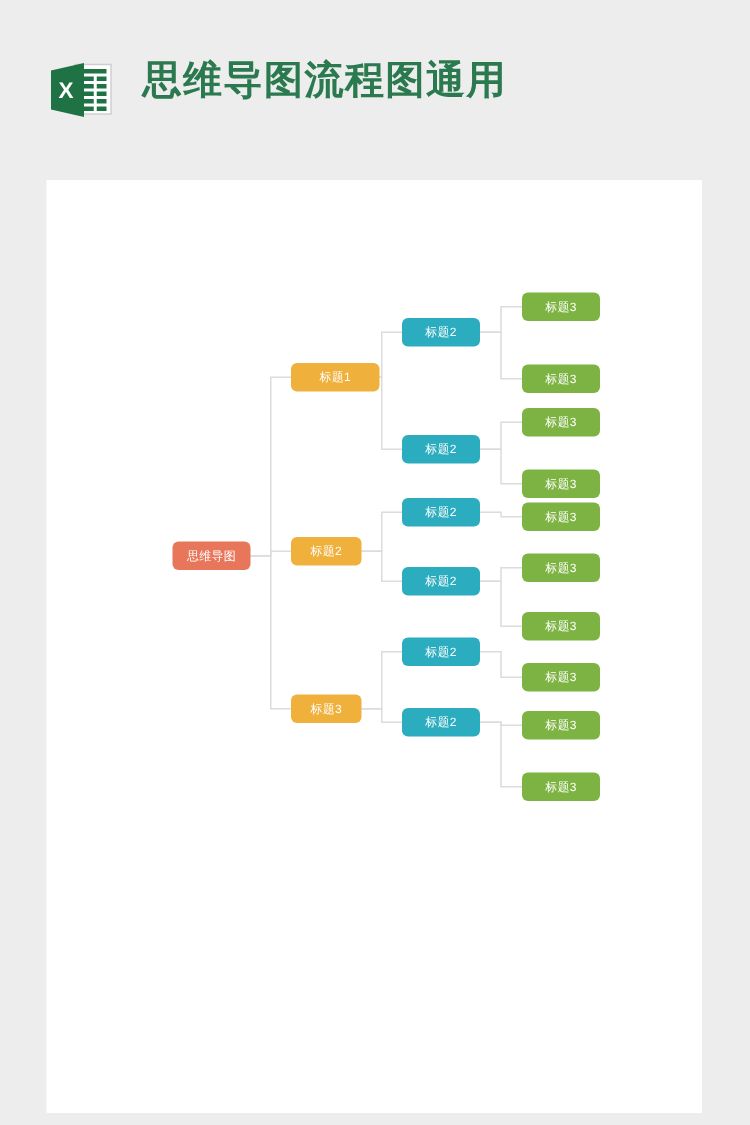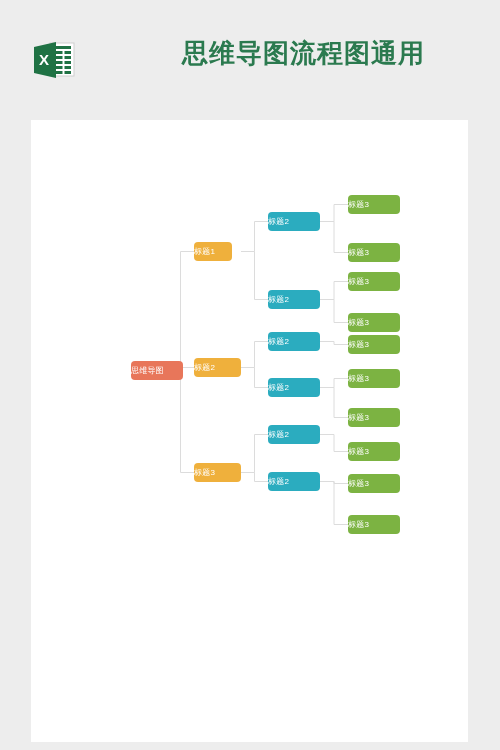--- a/index.html
+++ b/index.html
@@ -25,21 +25,21 @@
     position: absolute;
     left: 31px; top: 40px;
     width: 46px; height: 40px;
   }
   #excel-icon svg { display: block; }
 
   #title-block {
     position: absolute;
     left: 95px; top: 36px;
     width: 330px;
-    text-align: right;
+    text-align: left;
   }
   #main-title {
     font-size: 26px;
     font-weight: bold;
     color: #2b7a4f;
     letter-spacing: 1px;
     line-height: 34px;
     white-space: nowrap;
   }
   #sub-title {
@@ -73,20 +73,21 @@
 
   .node {
     position: absolute;
     box-sizing: border-box;
     border-radius: 4px;
     color: #ffffff;
     font-size: 8px;
     line-height: 1;
     display: flex;
     align-items: center;
+    justify-content: center;
     letter-spacing: 0.2px;
     white-space: nowrap;
   }
   .node.root  { background: #e8765a; }
   .node.lvl1  { background: #efb03c; }
   .node.lvl2  { background: #2bacbf; }
   .node.lvl3  { background: #7cb342; }
 </style>
 </head>
 <body>
@@ -139,24 +140,24 @@
         <polyline points="289,179.5 303,179.5 303,161.5 317,161.5" fill="none" stroke="#dcdcdc" stroke-width="1"></polyline>
         <polyline points="289,179.5 303,179.5 303,202.5 317,202.5" fill="none" stroke="#dcdcdc" stroke-width="1"></polyline>
         <polyline points="289,221.5 303,221.5 303,224.5 317,224.5" fill="none" stroke="#dcdcdc" stroke-width="1"></polyline>
         <polyline points="289,267.5 303,267.5 303,258.5 317,258.5" fill="none" stroke="#dcdcdc" stroke-width="1"></polyline>
         <polyline points="289,267.5 303,267.5 303,297.5 317,297.5" fill="none" stroke="#dcdcdc" stroke-width="1"></polyline>
         <polyline points="289,314.5 303,314.5 303,331.5 317,331.5" fill="none" stroke="#dcdcdc" stroke-width="1"></polyline>
         <polyline points="289,361.5 303,361.5 303,363.5 317,363.5" fill="none" stroke="#dcdcdc" stroke-width="1"></polyline>
         <polyline points="289,361.5 303,361.5 303,404.5 317,404.5" fill="none" stroke="#dcdcdc" stroke-width="1"></polyline>
       </svg>
 
-  <div class="node root" style="left: 100px; top: 241px; width: 52px; height: 19px;">
+  <div class="node root" style="left: 84px; top: 241px; width: 52px; height: 19px;">
         <span>思维导图</span>
       </div>
-      <div class="node lvl1" style="left: 163px; top: 122px; width: 38px; height: 19px;">
+      <div class="node lvl1" style="left: 163px; top: 122px; width: 59px; height: 19px;">
         <span>标题1</span>
       </div>
       <div class="node lvl1" style="left: 163px; top: 238px; width: 47px; height: 19px;">
         <span>标题2</span>
       </div>
       <div class="node lvl1" style="left: 163px; top: 343px; width: 47px; height: 19px;">
         <span>标题3</span>
       </div>
       <div class="node lvl2" style="left: 237px; top: 92px; width: 52px; height: 19px;">
         <span>标题2</span>

